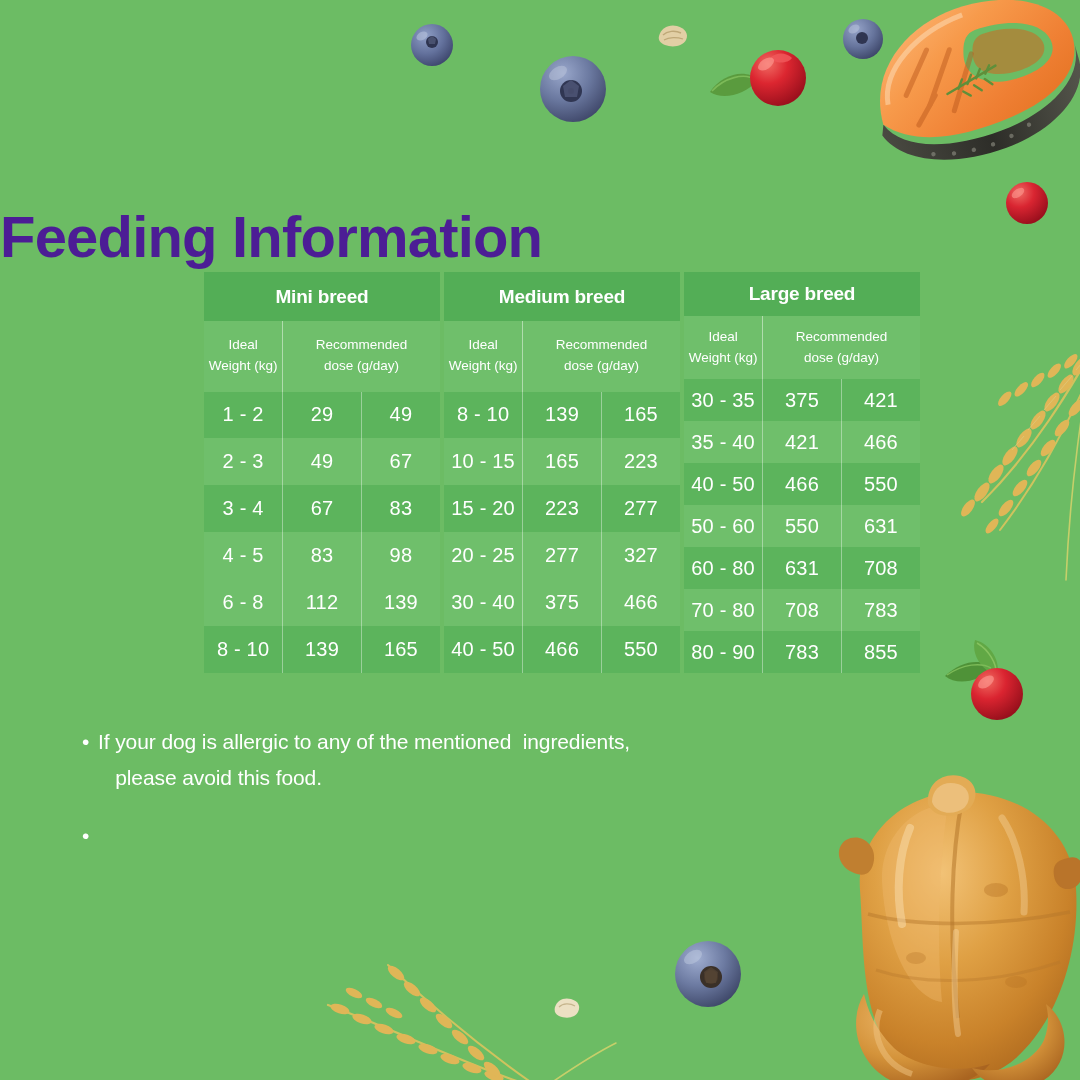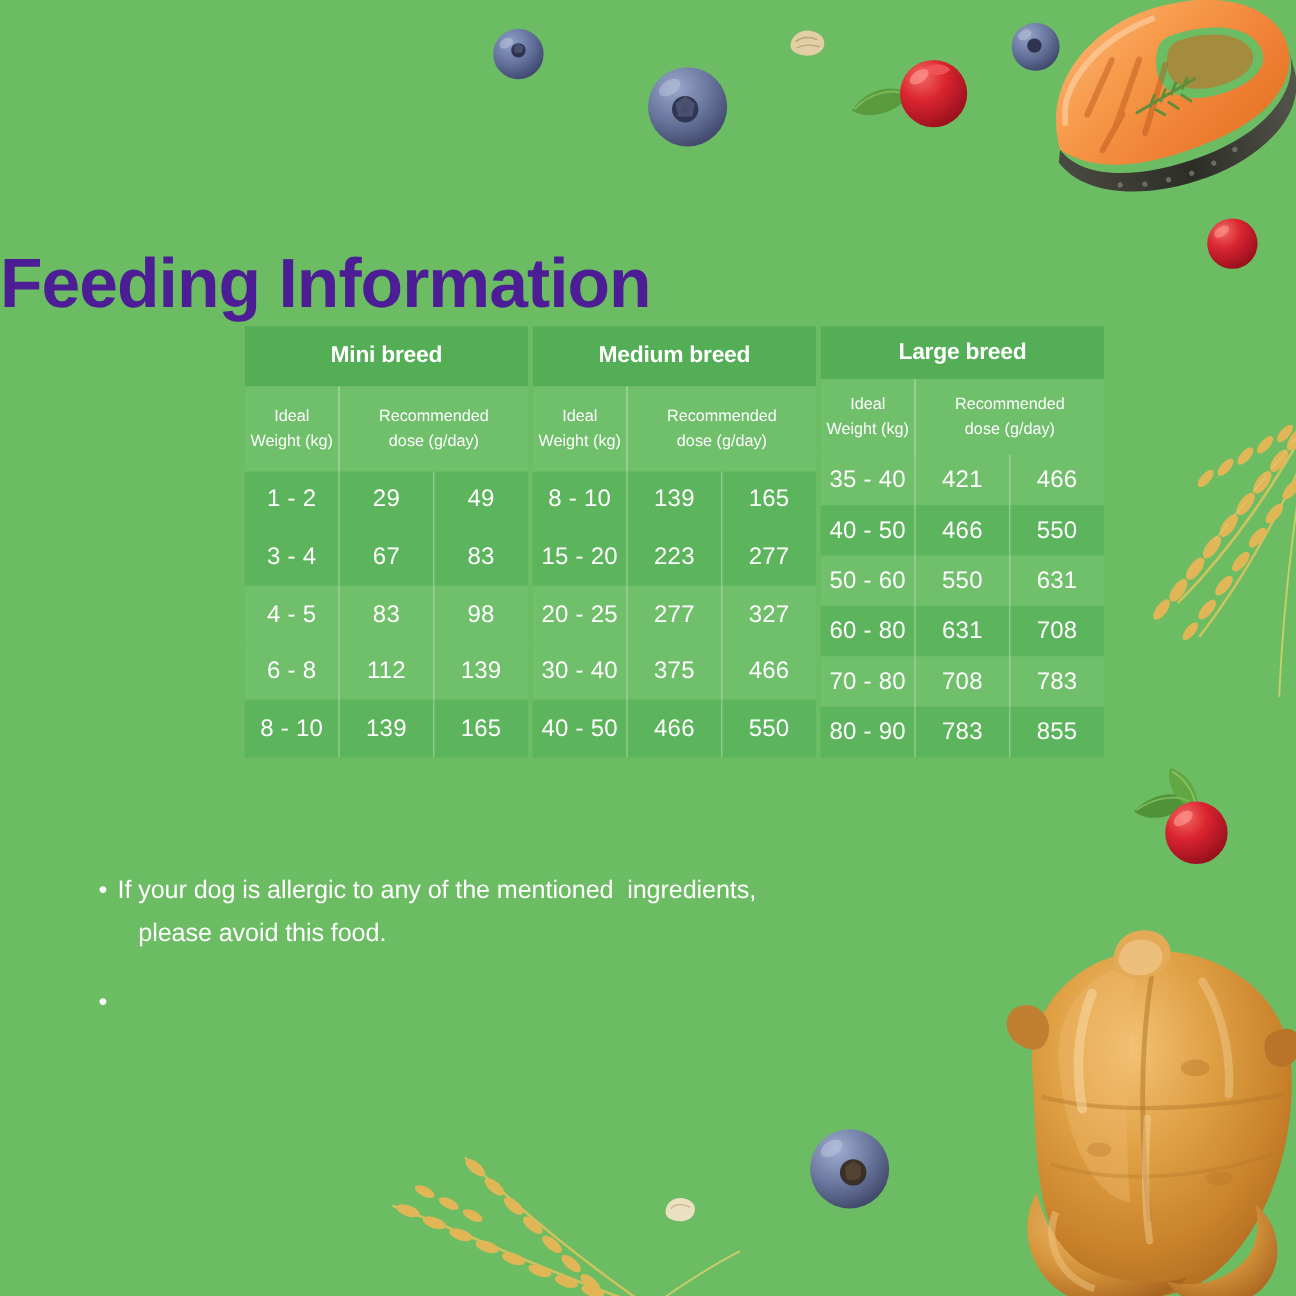--- a/index.html
+++ b/index.html
@@ -395,20 +395,25 @@
         <td class="sub-cell" style="white-space:pre-line;">Ideal
 Weight (kg)</td>
         <td class="sub-cell" colspan="2" style="white-space:pre-line;">Recommended
 dose (g/day)</td>
       </tr>
       <tr class="odd">
           <td class="data">1 - 2</td>
           <td class="data">29</td>
           <td class="data">49</td>
         </tr>
+      <tr class="even">
+          <td class="data">2 - 3</td>
+          <td class="data">49</td>
+          <td class="data">67</td>
+        </tr>
       <tr class="odd">
           <td class="data">3 - 4</td>
           <td class="data">67</td>
           <td class="data">83</td>
         </tr>
       <tr class="even">
           <td class="data">4 - 5</td>
           <td class="data">83</td>
           <td class="data">98</td>
         </tr>
@@ -434,20 +439,25 @@
         <td class="sub-cell" style="white-space:pre-line;">Ideal
 Weight (kg)</td>
         <td class="sub-cell" colspan="2" style="white-space:pre-line;">Recommended
 dose (g/day)</td>
       </tr>
       <tr class="odd">
           <td class="data">8 - 10</td>
           <td class="data">139</td>
           <td class="data">165</td>
         </tr>
+      <tr class="even">
+          <td class="data">10 - 15</td>
+          <td class="data">165</td>
+          <td class="data">223</td>
+        </tr>
       <tr class="odd">
           <td class="data">15 - 20</td>
           <td class="data">223</td>
           <td class="data">277</td>
         </tr>
       <tr class="even">
           <td class="data">20 - 25</td>
           <td class="data">277</td>
           <td class="data">327</td>
         </tr>
@@ -468,20 +478,25 @@
     <tbody>
       <tr>
         <td class="title-cell" colspan="3">Large breed</td>
       </tr>
       <tr>
         <td class="sub-cell" style="white-space:pre-line;">Ideal
 Weight (kg)</td>
         <td class="sub-cell" colspan="2" style="white-space:pre-line;">Recommended
 dose (g/day)</td>
       </tr>
+      <tr class="odd">
+          <td class="data">30 - 35</td>
+          <td class="data">375</td>
+          <td class="data">421</td>
+        </tr>
       <tr class="even">
           <td class="data">35 - 40</td>
           <td class="data">421</td>
           <td class="data">466</td>
         </tr>
       <tr class="odd">
           <td class="data">40 - 50</td>
           <td class="data">466</td>
           <td class="data">550</td>
         </tr>

